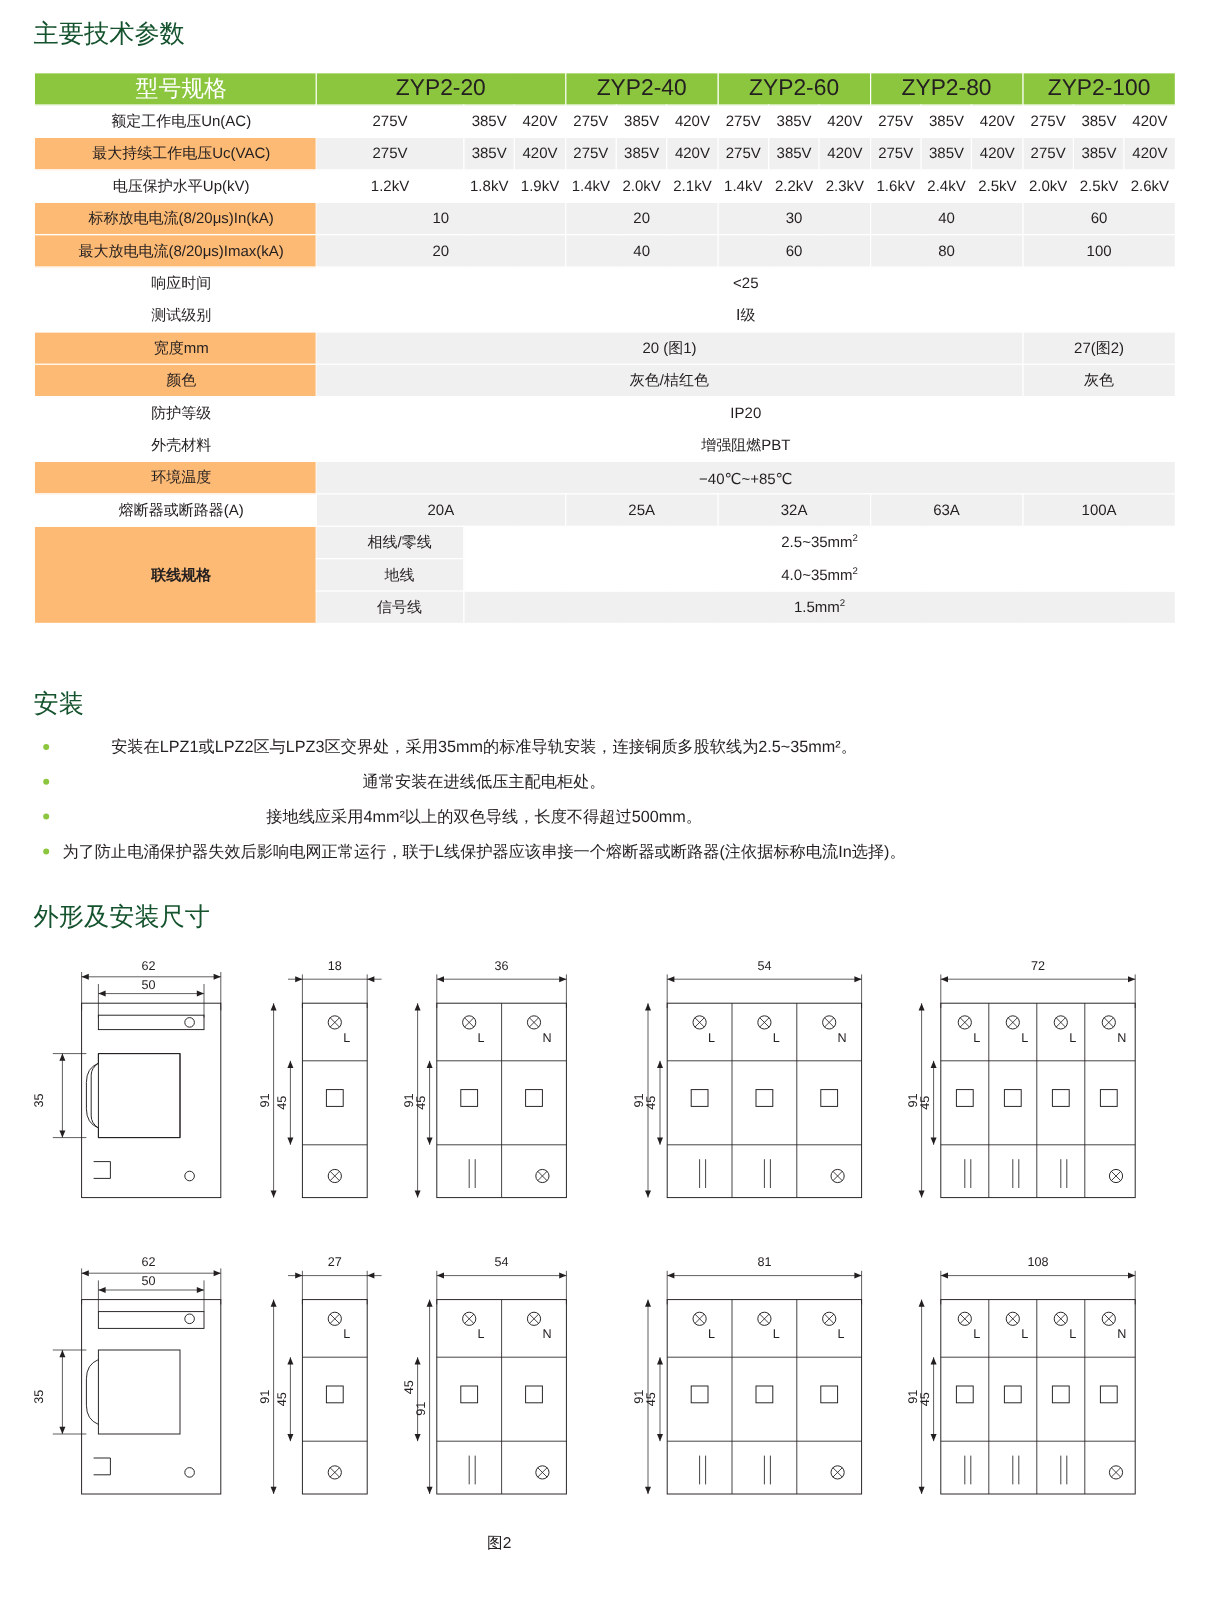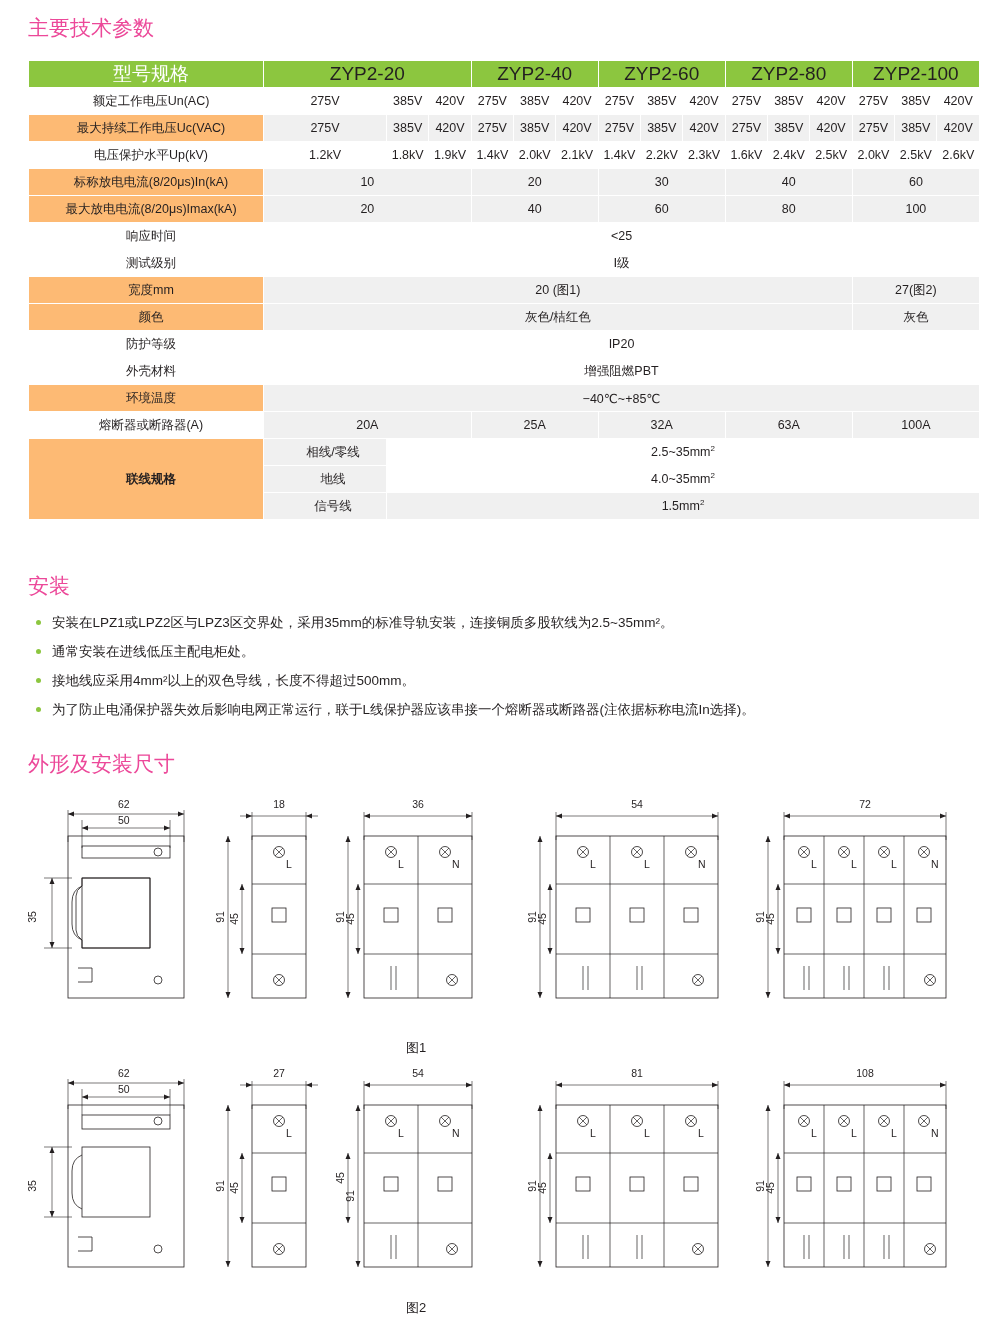--- a/index.html
+++ b/index.html
@@ -6,21 +6,21 @@
   body{
     width:1008px;
     font-family:"Liberation Sans","DejaVu Sans",sans-serif;
     color:#231f20;
     background:#ffffff;
     -webkit-font-smoothing:antialiased;
   }
   .page{width:1008px;min-height:1335px;position:relative;padding:0;box-sizing:border-box;}
 
   h2.section-title{
-    color:#ec4899;
+    color:#14532d;
     font-size:21px;
     font-weight:normal;
     margin:0;
     padding:0;
   }
   #title-params{position:absolute;left:28px;top:14px;}
   #title-install{position:absolute;left:28px;top:572px;}
   #title-dims{position:absolute;left:28px;top:750px;}
 
   
@@ -53,21 +53,21 @@
   ul.bullets{
     position:absolute;
     left:36px;
     top:608px;
     margin:0;
     padding:0;
     list-style:none;
     font-size:13.5px;
     line-height:29px;
   }
-  ul.bullets li{position:relative;padding-left:16px;}
+  ul.bullets li{position:relative;padding-left:16px;text-align:center;}
   ul.bullets li:before{
     content:"";
     position:absolute;
     left:0;top:12px;
     width:5px;height:5px;border-radius:50%;
     background:#8cc63f;
   }
 
   
   .figure-area{position:absolute;left:0;top:790px;width:832px;}
@@ -459,21 +459,20 @@
         <polygon points="768,46 765.5,52 770.5,52" fill="#231f20"></polygon>
         <polygon points="768,208 765.5,202 770.5,202" fill="#231f20"></polygon>
         <text class="tx" x="764" y="127" transform="rotate(-90 764,127)" text-anchor="middle">91</text>
         <line class="dim" x1="778" y1="94" x2="778" y2="164"></line>
         <polygon points="778,94 775.5,100 780.5,100" fill="#231f20"></polygon>
         <polygon points="778,164 775.5,158 780.5,158" fill="#231f20"></polygon>
         <text class="tx" x="774" y="129" transform="rotate(-90 774,129)" text-anchor="middle">45</text>
       </g>
     </svg>
 
-    <div class="fig-caption">图1</div>
 
     <svg width="1008" height="232" viewBox="0 0 1008 232" style="margin-top:6px;">
       <g>
         <line class="dim" x1="68" y1="16" x2="68" y2="46"></line>
         <line class="dim" x1="184" y1="16" x2="184" y2="46"></line>
         <line class="dim" x1="68" y1="20" x2="184" y2="20"></line>
         <polygon points="68,20 74,17.5 74,22.5" fill="#231f20"></polygon>
         <polygon points="184,20 178,17.5 178,22.5" fill="#231f20"></polygon>
         <text class="tx" x="118" y="14">62</text>
         <line class="dim" x1="82" y1="26" x2="82" y2="52"></line>

